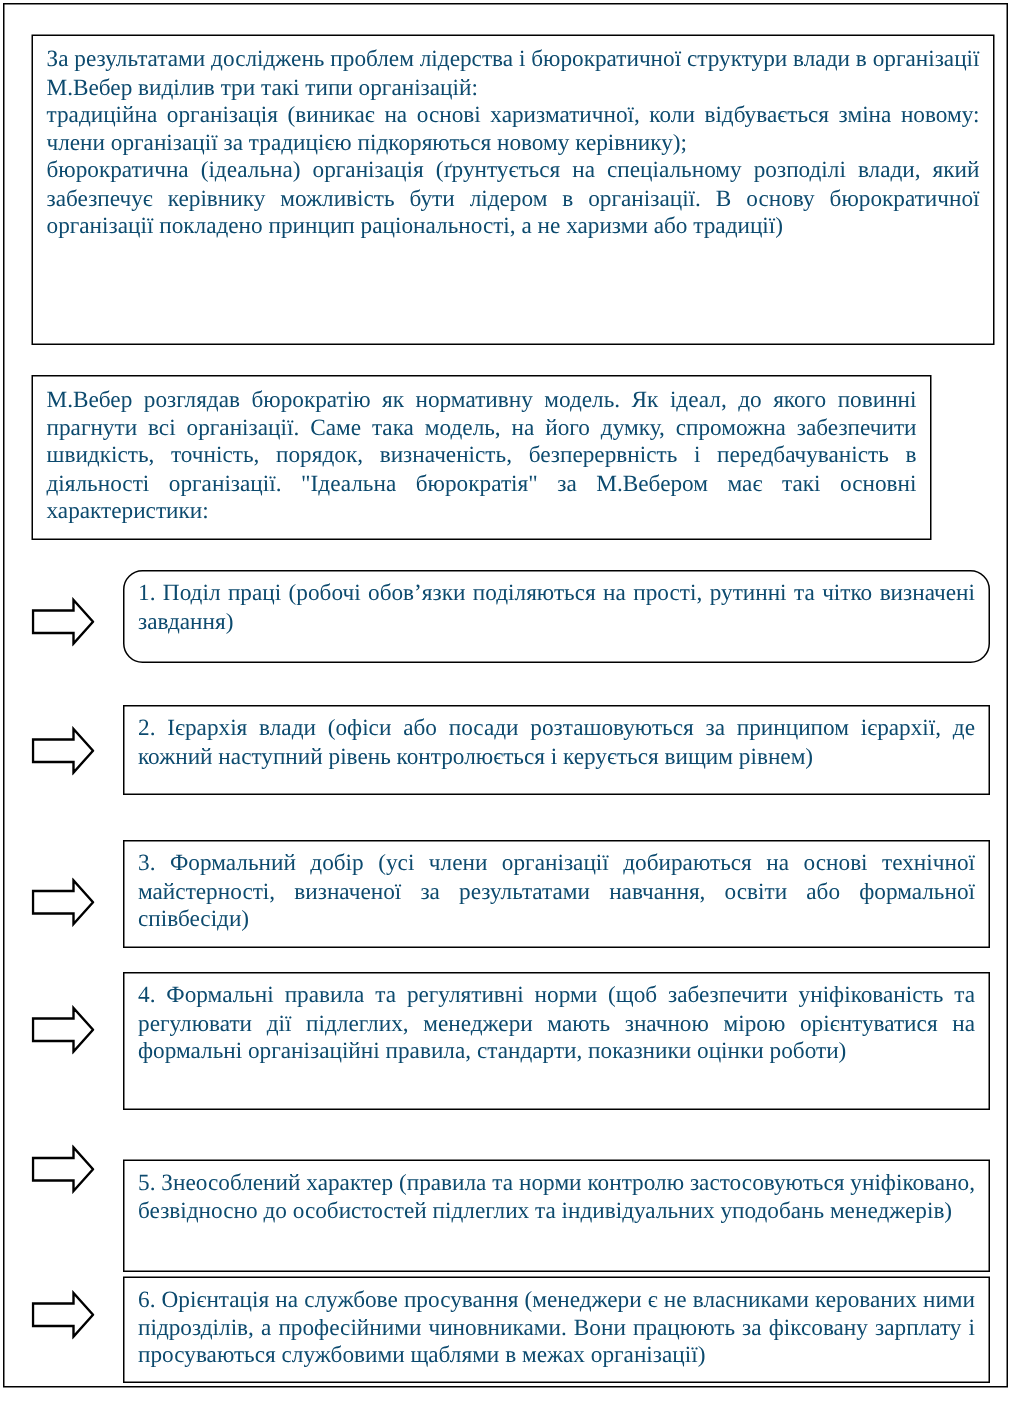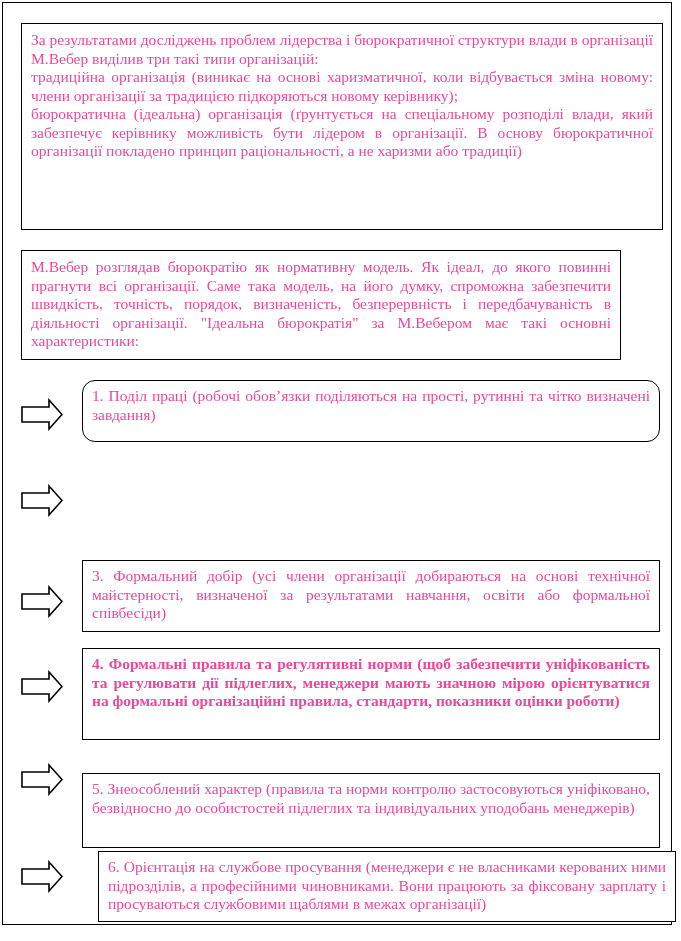--- a/index.html
+++ b/index.html
@@ -2,21 +2,21 @@
 <html lang="uk"><head>
 <meta charset="utf-8">
 <style>
   html, body { margin: 0; padding: 0; background: #ffffff; }
   .page {
     position: relative;
     width: 681px;
     height: 941px;
     background: #ffffff;
     font-family: "Liberation Serif", "DejaVu Serif", serif;
-    color: #ec4899;
+    color: #0c4a6e;
     overflow: hidden;
   }
   .outer-border {
     position: absolute;
     left: 2px; top: 2px;
     width: 670px; height: 923px;
     border: 1px solid #000000;
     box-sizing: border-box;
     pointer-events: none;
   }
@@ -70,41 +70,44 @@
   <svg class="arrow" style="top:398px;" viewBox="0 0 42 33">
     <polygon points="1,9 28,9 28,2 41,16.5 28,31 28,24 1,24" fill="#ffffff" stroke="#000000" stroke-width="1.6" stroke-linejoin="miter"></polygon>
   </svg>
   <div class="cbox" style="top:380px; height:62px;border-radius:13px;">
     <p>1. Поділ праці (робочі обов’язки поділяються на прості, рутинні та чітко визначені завдання)</p>
   </div>
 
   <svg class="arrow" style="top:484px;" viewBox="0 0 42 33">
     <polygon points="1,9 28,9 28,2 41,16.5 28,31 28,24 1,24" fill="#ffffff" stroke="#000000" stroke-width="1.6" stroke-linejoin="miter"></polygon>
   </svg>
+  <div class="cbox" style="top:470px; height:60px;">
+    <p>2. Ієрархія влади (офіси або посади розташовуються за принципом ієрархії, де кожний наступний рівень контролюється і керується вищим рівнем)</p>
+  </div>
 
   <svg class="arrow" style="top:585px;" viewBox="0 0 42 33">
     <polygon points="1,9 28,9 28,2 41,16.5 28,31 28,24 1,24" fill="#ffffff" stroke="#000000" stroke-width="1.6" stroke-linejoin="miter"></polygon>
   </svg>
   <div class="cbox" style="top:560px; height:72px;">
     <p>3. Формальний добір (усі члени організації добираються на основі технічної майстерності, визначеної за результатами навчання, освіти або формальної співбесіди)</p>
   </div>
 
   <svg class="arrow" style="top:670px;" viewBox="0 0 42 33">
     <polygon points="1,9 28,9 28,2 41,16.5 28,31 28,24 1,24" fill="#ffffff" stroke="#000000" stroke-width="1.6" stroke-linejoin="miter"></polygon>
   </svg>
-  <div class="cbox" style="top:648px; height:92px;font-weight:bold;">
+  <div class="cbox" style="top:648px; height:92px;">
     <p>4. Формальні правила та регулятивні норми (щоб забезпечити уніфікованість та регулювати дії підлеглих, менеджери мають значною мірою орієнтуватися на формальні організаційні правила, стандарти, показники оцінки роботи)</p>
   </div>
 
   <svg class="arrow" style="top:763px;" viewBox="0 0 42 33">
     <polygon points="1,9 28,9 28,2 41,16.5 28,31 28,24 1,24" fill="#ffffff" stroke="#000000" stroke-width="1.6" stroke-linejoin="miter"></polygon>
   </svg>
   <div class="cbox" style="top:757px; height:75px;margin-top:16px;">
     <p>5. Знеособлений характер (правила та норми контролю застосовуються уніфіковано, безвідносно до особистостей підлеглих та індивідуальних уподобань менеджерів)</p>
   </div>
 
   <svg class="arrow" style="top:860px;" viewBox="0 0 42 33">
     <polygon points="1,9 28,9 28,2 41,16.5 28,31 28,24 1,24" fill="#ffffff" stroke="#000000" stroke-width="1.6" stroke-linejoin="miter"></polygon>
   </svg>
-  <div class="cbox" style="top:851px; height:71px;margin-left:16px;">
+  <div class="cbox" style="top:851px; height:71px;">
     <p>6. Орієнтація на службове просування (менеджери є не власниками керованих ними підрозділів, а професійними чиновниками. Вони працюють за фіксовану зарплату і просуваються службовими щаблями в межах організації)</p>
   </div>
 </div>
 
 </body></html>

